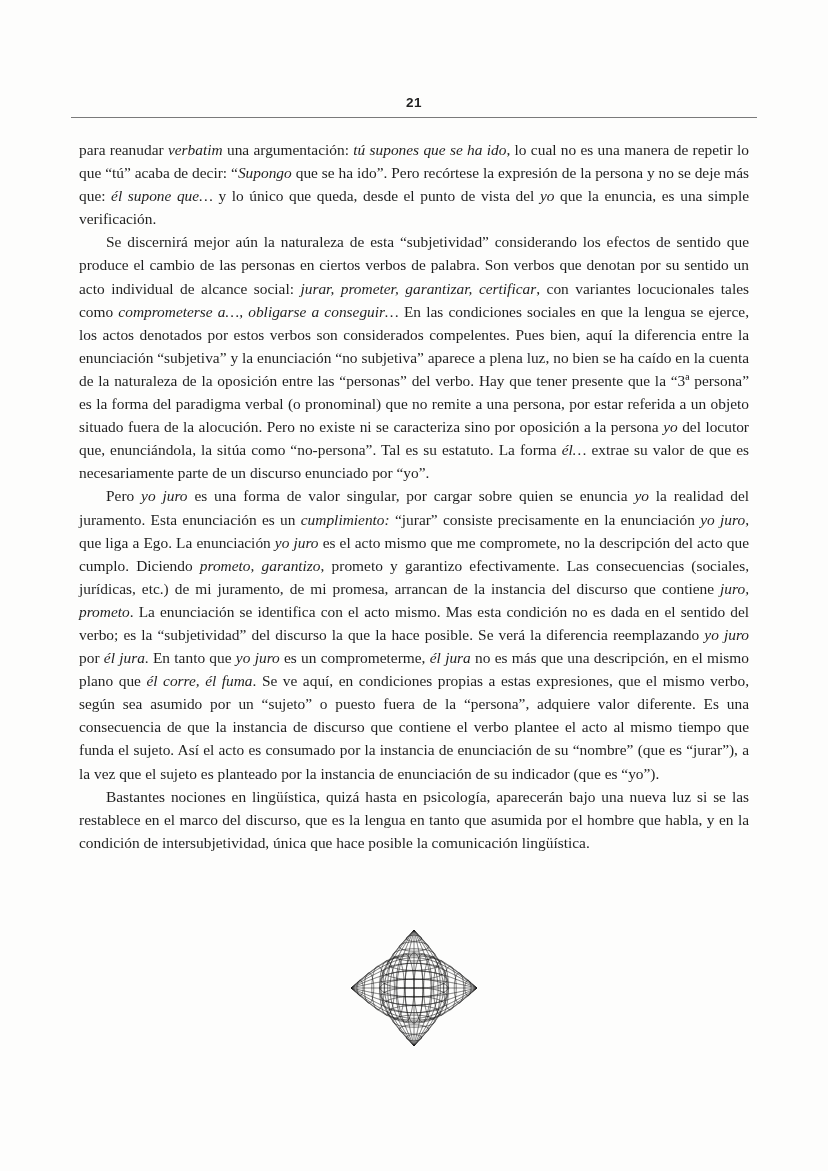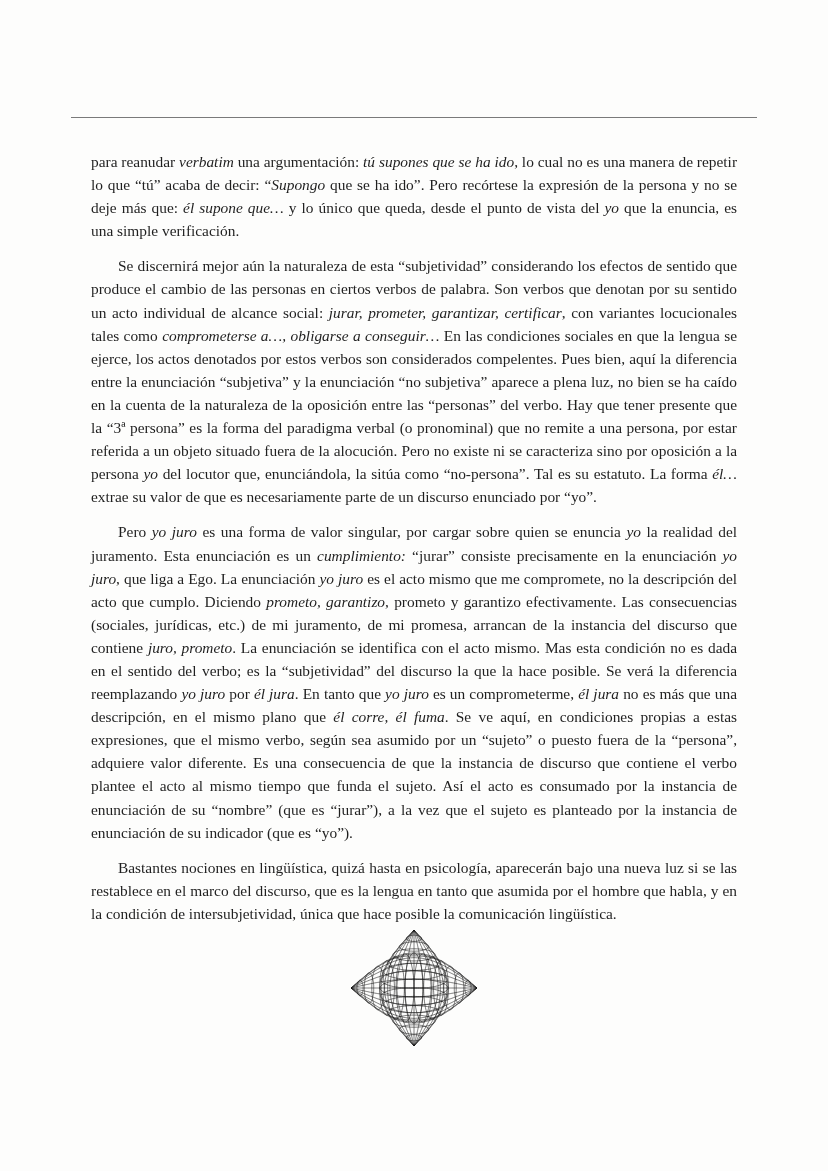--- a/index.html
+++ b/index.html
@@ -26,34 +26,35 @@
     border:0;margin:0;
     border-top:1.4px solid #7a7a7a;
   }
   .text-block{
     position:absolute;top:138px;left:79px;width:670px;
     font-size:15.4px;
     line-height:23.1px;
     text-align:justify;
     text-justify:inter-word;
   }
-  .text-block p{margin:12px;padding:0;}
+  .text-block p{margin:0;padding:0;}
   .text-block p.indent{text-indent:27px;}
   .text-block i{font-style:italic;}
   .ornament{
     position:absolute;left:337px;top:920px;
     width:154px;height:134px;
   }
   .ornament svg{display:block;}
 </style>
 </head>
 <body>
 
 <div class="page">
 
+  <div class="folio">21</div>
 
   <hr class="rule">
 
   <div class="text-block">
       <p><span>para reanudar </span><i>verbatim</i><span> una argumentación: </span><i>tú supones que se ha ido</i><span>, lo cual no es una manera de repetir lo que “tú” acaba de decir: “</span><i>Supongo</i><span> que se ha ido”. Pero recórtese la expresión de la persona y no se deje más que: </span><i>él supone que…</i><span> y lo único que queda, desde el punto de vista del </span><i>yo</i><span> que la enuncia, es una simple verificación.</span></p>
       <p class="indent"><span>Se discernirá mejor aún la naturaleza de esta “subjetividad” considerando los efectos de sentido que produce el cambio de las personas en ciertos verbos de palabra. Son verbos que denotan por su sentido un acto individual de alcance social: </span><i>jurar, prometer, garantizar, certificar</i><span>, con variantes locucionales tales como </span><i>comprometerse a…, obligarse a conseguir…</i><span> En las condiciones sociales en que la lengua se ejerce, los actos denotados por estos verbos son considerados compelentes. Pues bien, aquí la diferencia entre la enunciación “subjetiva” y la enunciación “no subjetiva” aparece a plena luz, no bien se ha caído en la cuenta de la naturaleza de la oposición entre las “personas” del verbo. Hay que tener presente que la “3ª persona” es la forma del paradigma verbal (o pronominal) que no remite a una persona, por estar referida a un objeto situado fuera de la alocución. Pero no existe ni se caracteriza sino por oposición a la persona </span><i>yo</i><span> del locutor que, enunciándola, la sitúa como “no-persona”. Tal es su estatuto. La forma </span><i>él…</i><span> extrae su valor de que es necesariamente parte de un discurso enunciado por “yo”.</span></p>
       <p class="indent"><span>Pero </span><i>yo juro</i><span> es una forma de valor singular, por cargar sobre quien se enuncia </span><i>yo</i><span> la realidad del juramento. Esta enunciación es un </span><i>cumplimiento:</i><span> “jurar” consiste precisamente en la enunciación </span><i>yo juro</i><span>, que liga a Ego. La enunciación </span><i>yo juro</i><span> es el acto mismo que me compromete, no la descripción del acto que cumplo. Diciendo </span><i>prometo, garantizo</i><span>, prometo y garantizo efectivamente. Las consecuencias (sociales, jurídicas, etc.) de mi juramento, de mi promesa, arrancan de la instancia del discurso que contiene </span><i>juro, prometo</i><span>. La enunciación se identifica con el acto mismo. Mas esta condición no es dada en el sentido del verbo; es la “subjetividad” del discurso la que la hace posible. Se verá la diferencia reemplazando </span><i>yo juro</i><span> por </span><i>él jura</i><span>. En tanto que </span><i>yo juro</i><span> es un comprometerme, </span><i>él jura</i><span> no es más que una descripción, en el mismo plano que </span><i>él corre, él fuma</i><span>. Se ve aquí, en condiciones propias a estas expresiones, que el mismo verbo, según sea asumido por un “sujeto” o puesto fuera de la “persona”, adquiere valor diferente. Es una consecuencia de que la instancia de discurso que contiene el verbo plantee el acto al mismo tiempo que funda el sujeto. Así el acto es consumado por la instancia de enunciación de su “nombre” (que es “jurar”), a la vez que el sujeto es planteado por la instancia de enunciación de su indicador (que es “yo”).</span></p>
       <p class="indent"><span>Bastantes nociones en lingüística, quizá hasta en psicología, aparecerán bajo una nueva luz si se las restablece en el marco del discurso, que es la lengua en tanto que asumida por el hombre que habla, y en la condición de intersubjetividad, única que hace posible la comunicación lingüística.</span></p>
     </div>
 

